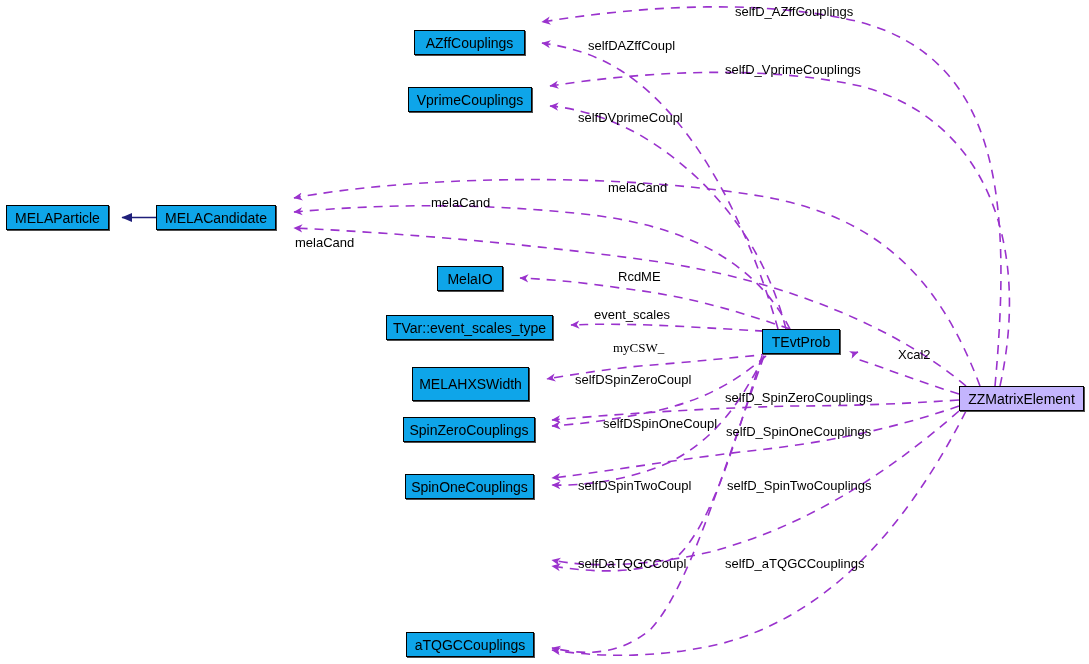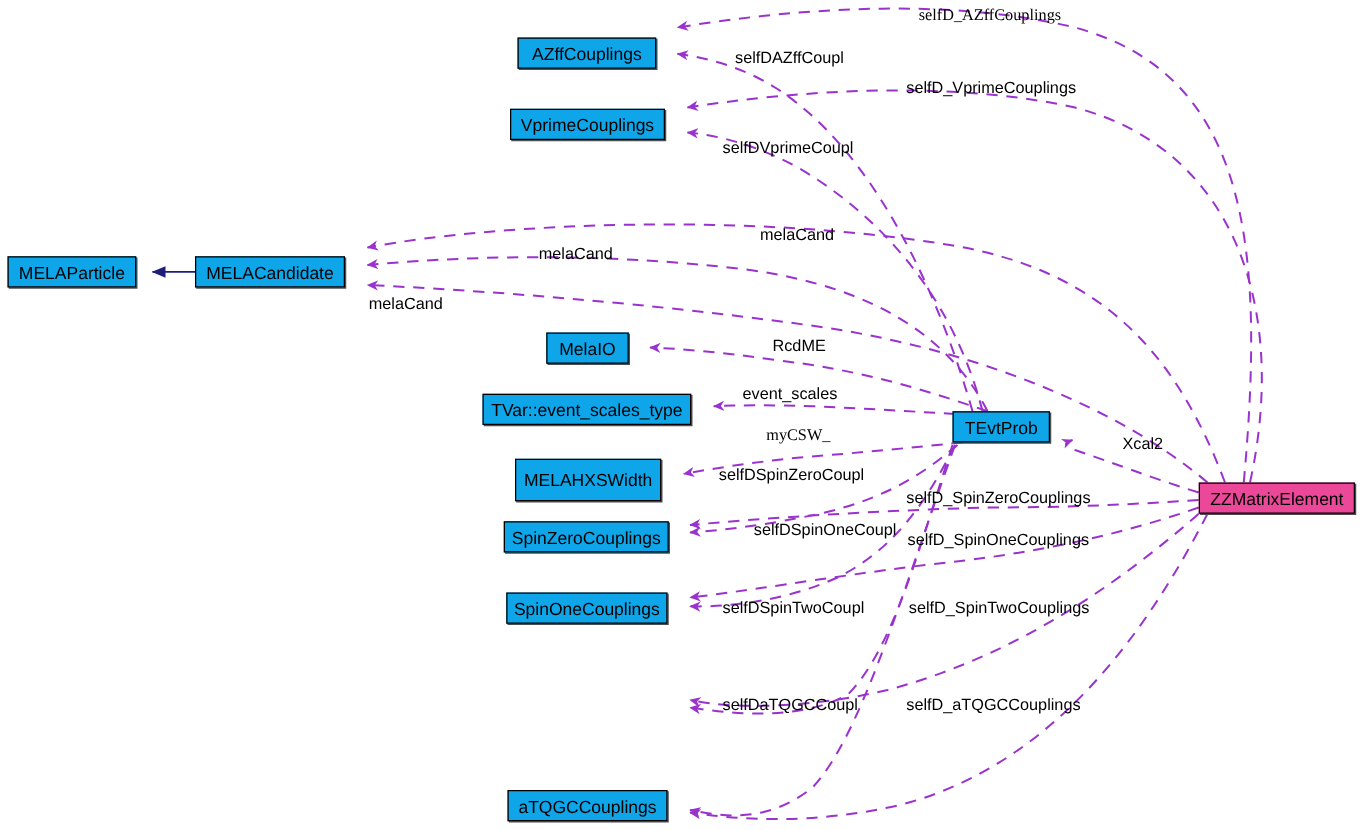--- a/index.html
+++ b/index.html
@@ -31,21 +31,21 @@
     font-size: 14px;
     line-height: 1;
     display: flex;
     align-items: center;
     justify-content: center;
     white-space: nowrap;
     box-shadow: 1px 1px 0 0 #4d4d4d;
     z-index: 5;
   }
   .uml-node.highlight {
-    background: #ec4899;
+    background: #c4b5fd;
   }
   .edge-label {
     position: absolute;
     font-size: 13px;
     color: #000000;
     white-space: nowrap;
     line-height: 1;
     z-index: 4;
     background: transparent;
   }
@@ -141,21 +141,21 @@
   <div class="uml-node" style="left:406px; top:632px; width:128px; height:25px;">
     <span>aTQGCCouplings</span>
   </div>
   <div class="uml-node" style="left:762px; top:329px; width:78px;  height:25px;">
     <span>TEvtProb</span>
   </div>
   <div class="uml-node highlight" style="left:959px; top:386px; width:125px; height:25px;">
     <span>ZZMatrixElement</span>
   </div>
 
-  <div class="edge-label" style="left:735px; top:5px;font-family:Liberation Serif, serif;">selfD_AZffCouplings</div>
+  <div class="edge-label" style="left:735px; top:5px;">selfD_AZffCouplings</div>
   <div class="edge-label" style="left:588px; top:39px;">selfDAZffCoupl</div>
   <div class="edge-label" style="left:725px; top:63px;">selfD_VprimeCouplings</div>
   <div class="edge-label" style="left:578px; top:111px;">selfDVprimeCoupl</div>
   <div class="edge-label" style="left:608px; top:181px;">melaCand</div>
   <div class="edge-label" style="left:431px; top:196px;">melaCand</div>
   <div class="edge-label" style="left:295px; top:236px;">melaCand</div>
   <div class="edge-label" style="left:618px; top:270px;">RcdME</div>
   <div class="edge-label" style="left:594px; top:308px;">event_scales</div>
   <div class="edge-label" style="left:613px; top:341px;font-family:Liberation Serif, serif;">myCSW_</div>
   <div class="edge-label" style="left:898px; top:348px;">Xcal2</div>

